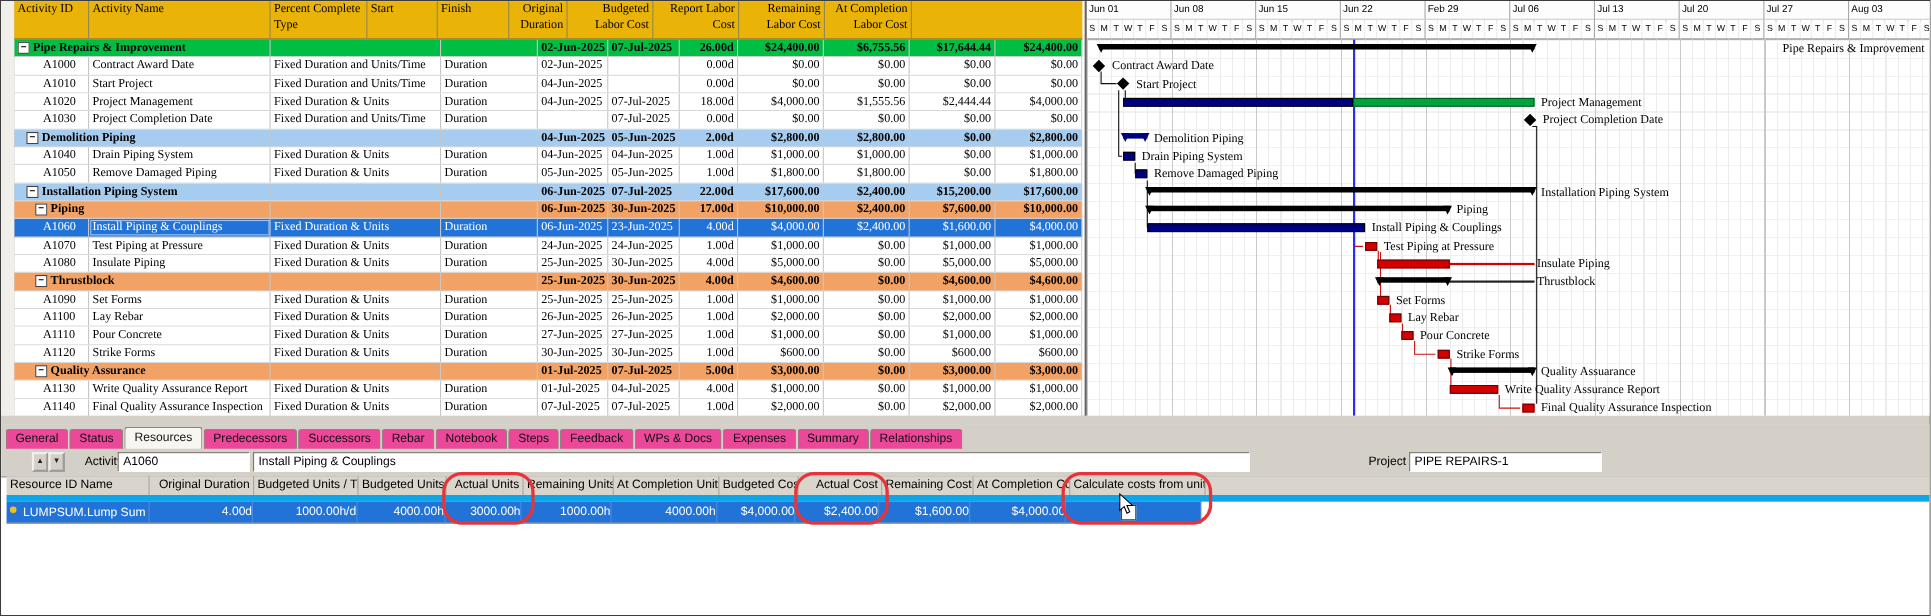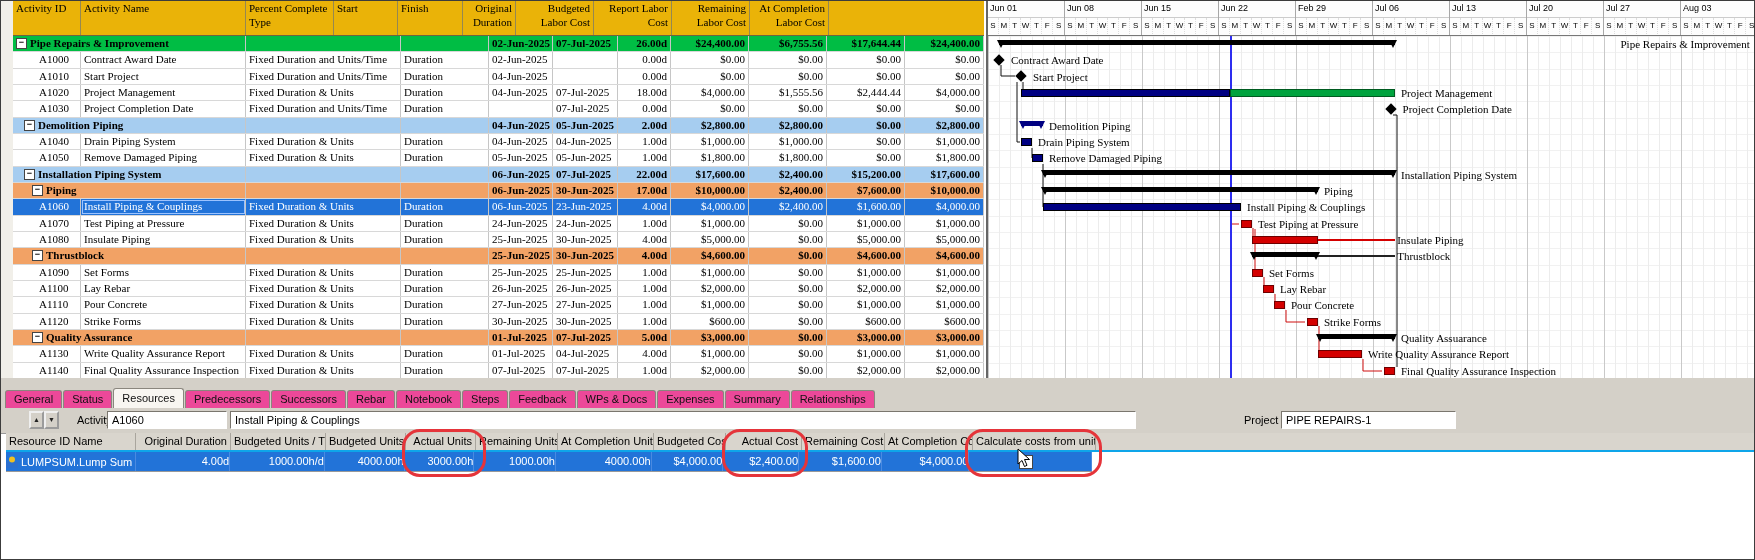--- a/index.html
+++ b/index.html
@@ -82,21 +82,21 @@
   .fld{position:absolute;top:25px;height:18px;box-sizing:border-box;background:#fff;
        border:1px solid;border-color:#7a766e #fff #fff #7a766e;line-height:16px;padding:0 4px;
        white-space:nowrap;overflow:hidden}
   .fld-id{left:106px;width:120px}
   .fld-name{left:229px;width:906px}
   .lbl-a{left:76px}
   .lbl-p{left:1243px}
   .fld-proj{left:1280px;width:175px}
 
   .rgrid{position:absolute;left:5px;top:47px;width:1750px}
-  .rg-head{display:flex;height:17px;background:#d9d5cd;border-bottom:2px solid #0ea5e9}
+  .rg-head{display:flex;height:17px;background:#d9d5cd;border-bottom:6px solid #0ea5e9}
   .rg-h{box-sizing:border-box;border-right:1px solid #a9a59d;padding:1px 3px;line-height:14px;white-space:nowrap;overflow:hidden}
   .rg-h.num{text-align:right}
   .rg-fill{flex:1;border-right:none}
   .v0{width:130px}.v1{width:95px}.v2{width:95px}.v3{width:80px}.v4{width:70px}.v5{width:82px}
   .v6{width:96px}.v7{width:72px}.v8{width:76px}.v9{width:83px}.v10{width:88px}.v11{width:123px}
   .rg-row{display:flex;height:19px;width:1086px;background:#2273d8;color:#fff;border-bottom:1px solid #999}
   .rg-c{box-sizing:border-box;border-right:1px solid #4a8ae0;padding:0 0;line-height:18px;white-space:nowrap;overflow:hidden}
   .rg-c.num{text-align:right}
   .rg-c.name{display:flex;align-items:center;gap:3px}
   .res-icon{display:inline-flex;flex:none}

